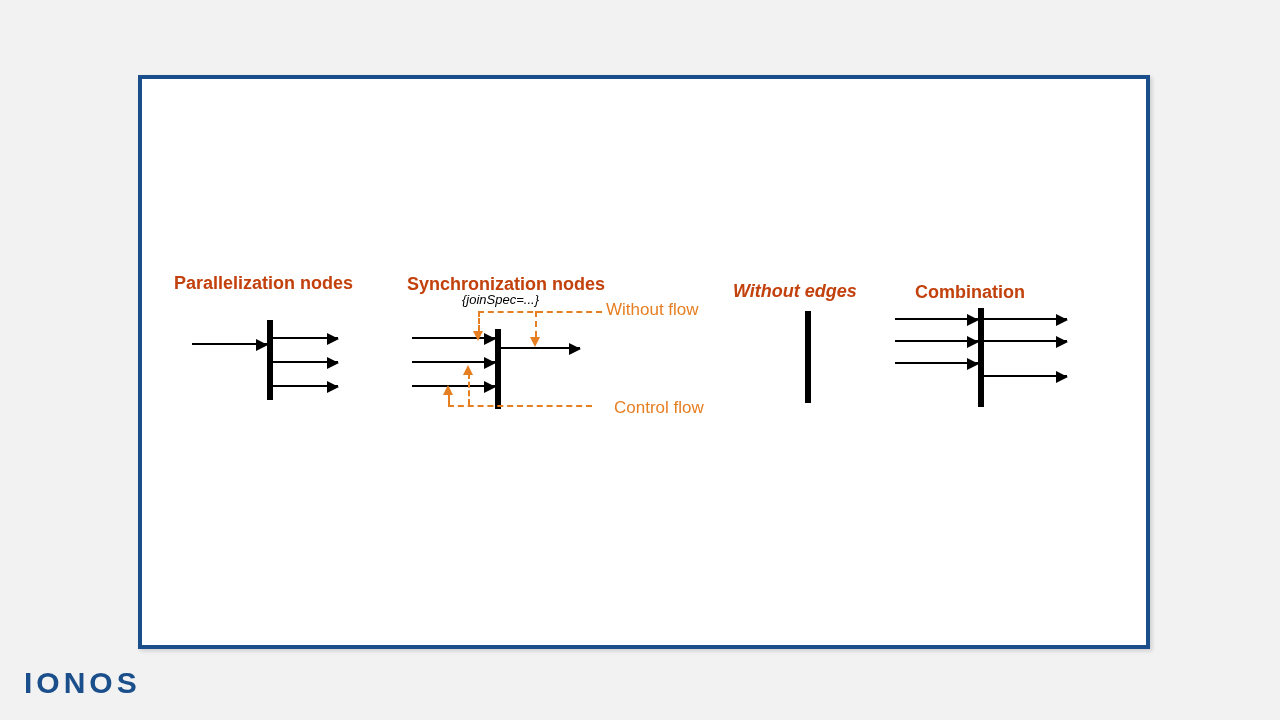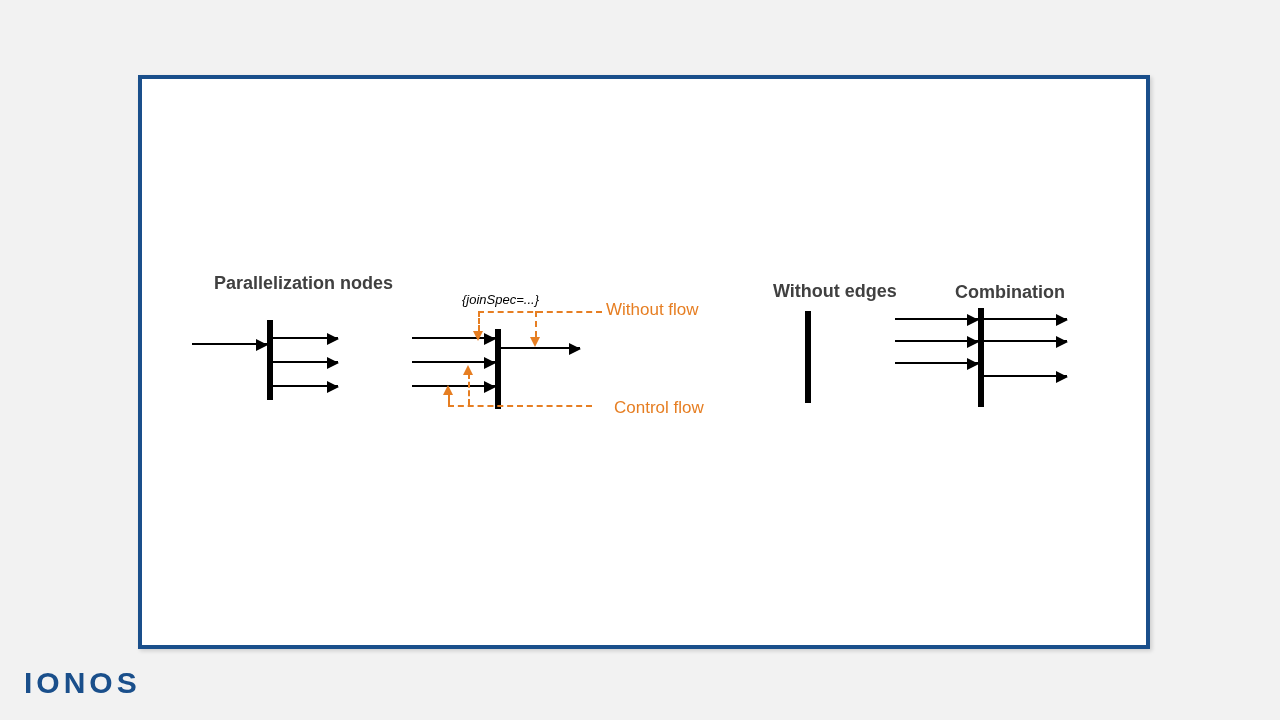--- a/index.html
+++ b/index.html
@@ -27,25 +27,24 @@
     top: 666px;
     font-family: Arial, Helvetica, sans-serif;
     font-weight: 700;
     font-size: 30px;
     letter-spacing: 4px;
     color: #1a4f8b;
   }
 
   .label {
     position: absolute;
-    color: #404040;
+    color: #c2410c;
     font-weight: 700;
     font-size: 18px;
     white-space: nowrap;
-    margin-left: 40px;
   }
   .sublabel {
     position: absolute;
     color: #000;
     font-style: italic;
     font-size: 13px;
     white-space: nowrap;
   }
   .orange-label {
     position: absolute;
@@ -110,20 +109,21 @@
 
 <div class="frame">
 
   <div class="label" style="left:32px; top:194px;">Parallelization nodes</div>
   <div class="vbar" style="left:125px; top:241px; height:80px;"></div>
   <div class="arrow" style="left:50px; top:264px; width:75px;"></div>
   <div class="arrow" style="left:131px; top:258px; width:65px;"></div>
   <div class="arrow" style="left:131px; top:282px; width:65px;"></div>
   <div class="arrow" style="left:131px; top:306px; width:65px;"></div>
 
+  <div class="label" style="left:265px; top:195px;">Synchronization nodes</div>
   <div class="sublabel" style="left:320px; top:213px;">{joinSpec=...}</div>
   <div class="vbar" style="left:353px; top:250px; height:80px;"></div>
   <div class="arrow" style="left:270px; top:258px; width:83px;"></div>
   <div class="arrow" style="left:270px; top:282px; width:83px;"></div>
   <div class="arrow" style="left:270px; top:306px; width:83px;"></div>
   <div class="arrow" style="left:359px; top:268px; width:79px;"></div>
 
   <div class="orange-label" style="left:464px; top:221px;">Without flow</div>
   <div class="orange-label" style="left:472px; top:319px;">Control flow</div>
 
@@ -136,21 +136,21 @@
   <div class="o-arrow-down" style="left:388px; top:258px;"></div>
 
   <div class="dash-h" style="left:306px; top:326px; width:144px;"></div>
 
   <div class="dash-v" style="left:326px; top:294px; height:32px;"></div>
   <div class="o-arrow-up" style="left:321px; top:286px;"></div>
 
   <div class="dash-v" style="left:306px; top:314px; height:12px;"></div>
   <div class="o-arrow-up" style="left:301px; top:306px;"></div>
 
-  <div class="label" style="left:591px; top:202px;">Without edges</div>
+  <div class="label" style="left:591px; top:202px;font-style:italic;">Without edges</div>
   <div class="vbar" style="left:663px; top:232px; height:92px;"></div>
 
   <div class="label" style="left:773px; top:203px;">Combination</div>
   <div class="vbar" style="left:836px; top:229px; height:99px;"></div>
   <div class="arrow" style="left:753px; top:239px; width:83px;"></div>
   <div class="arrow" style="left:753px; top:261px; width:83px;"></div>
   <div class="arrow" style="left:753px; top:283px; width:83px;"></div>
   <div class="arrow" style="left:842px; top:239px; width:83px;"></div>
   <div class="arrow" style="left:842px; top:261px; width:83px;"></div>
   <div class="arrow" style="left:842px; top:296px; width:83px;"></div>

